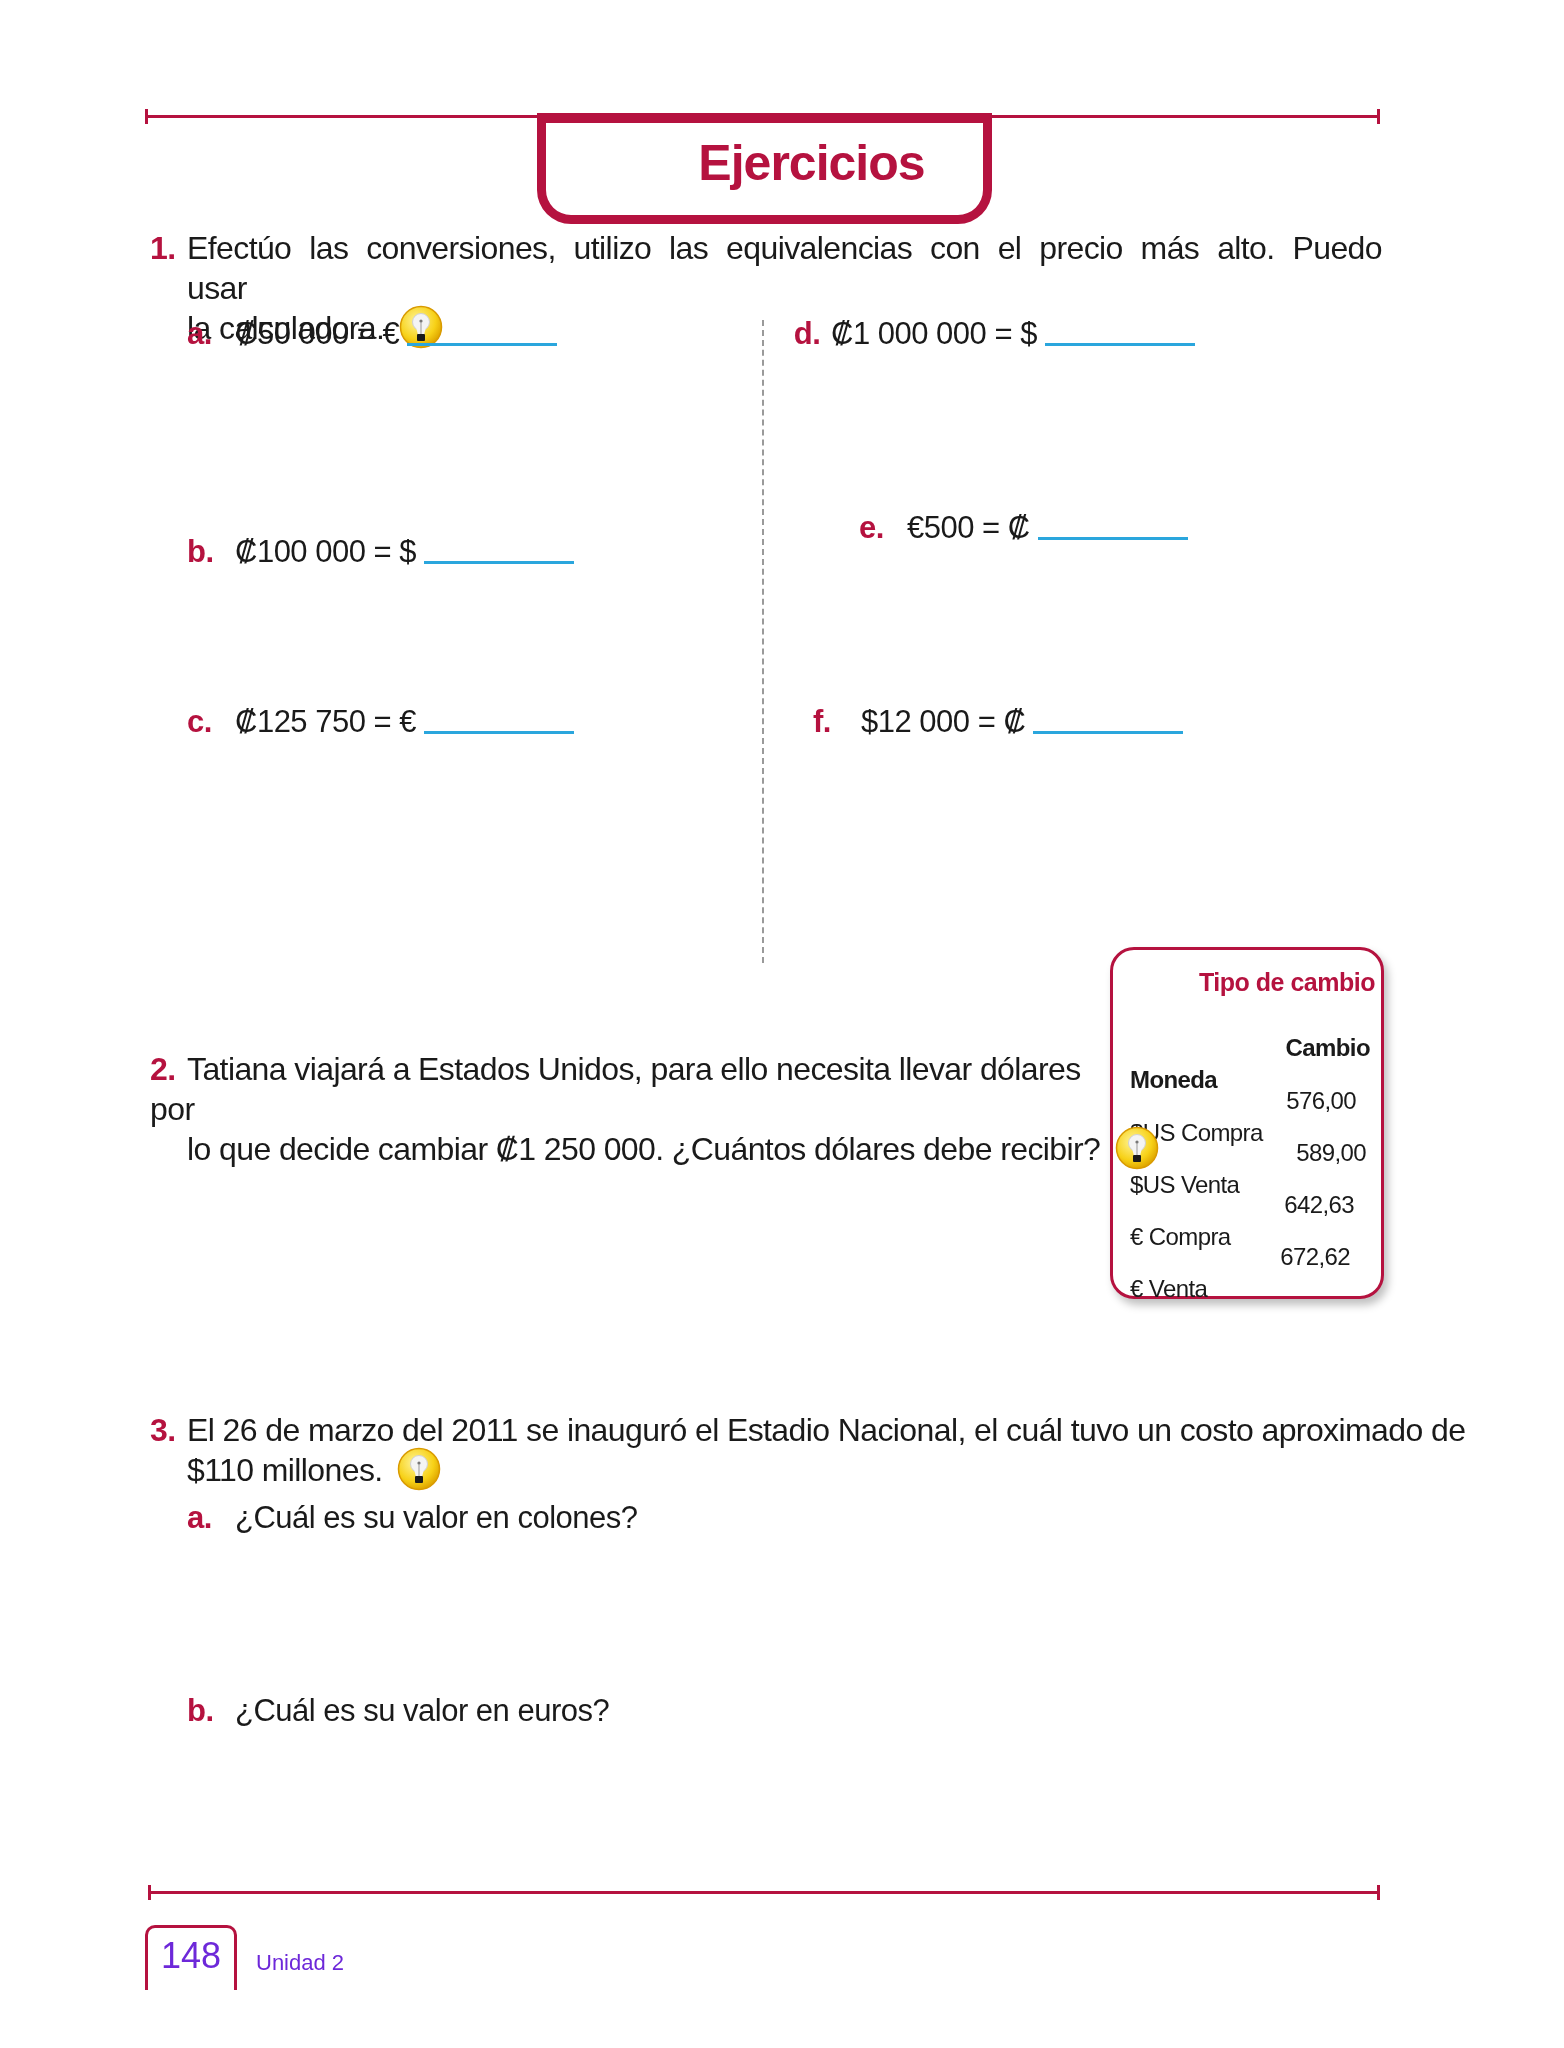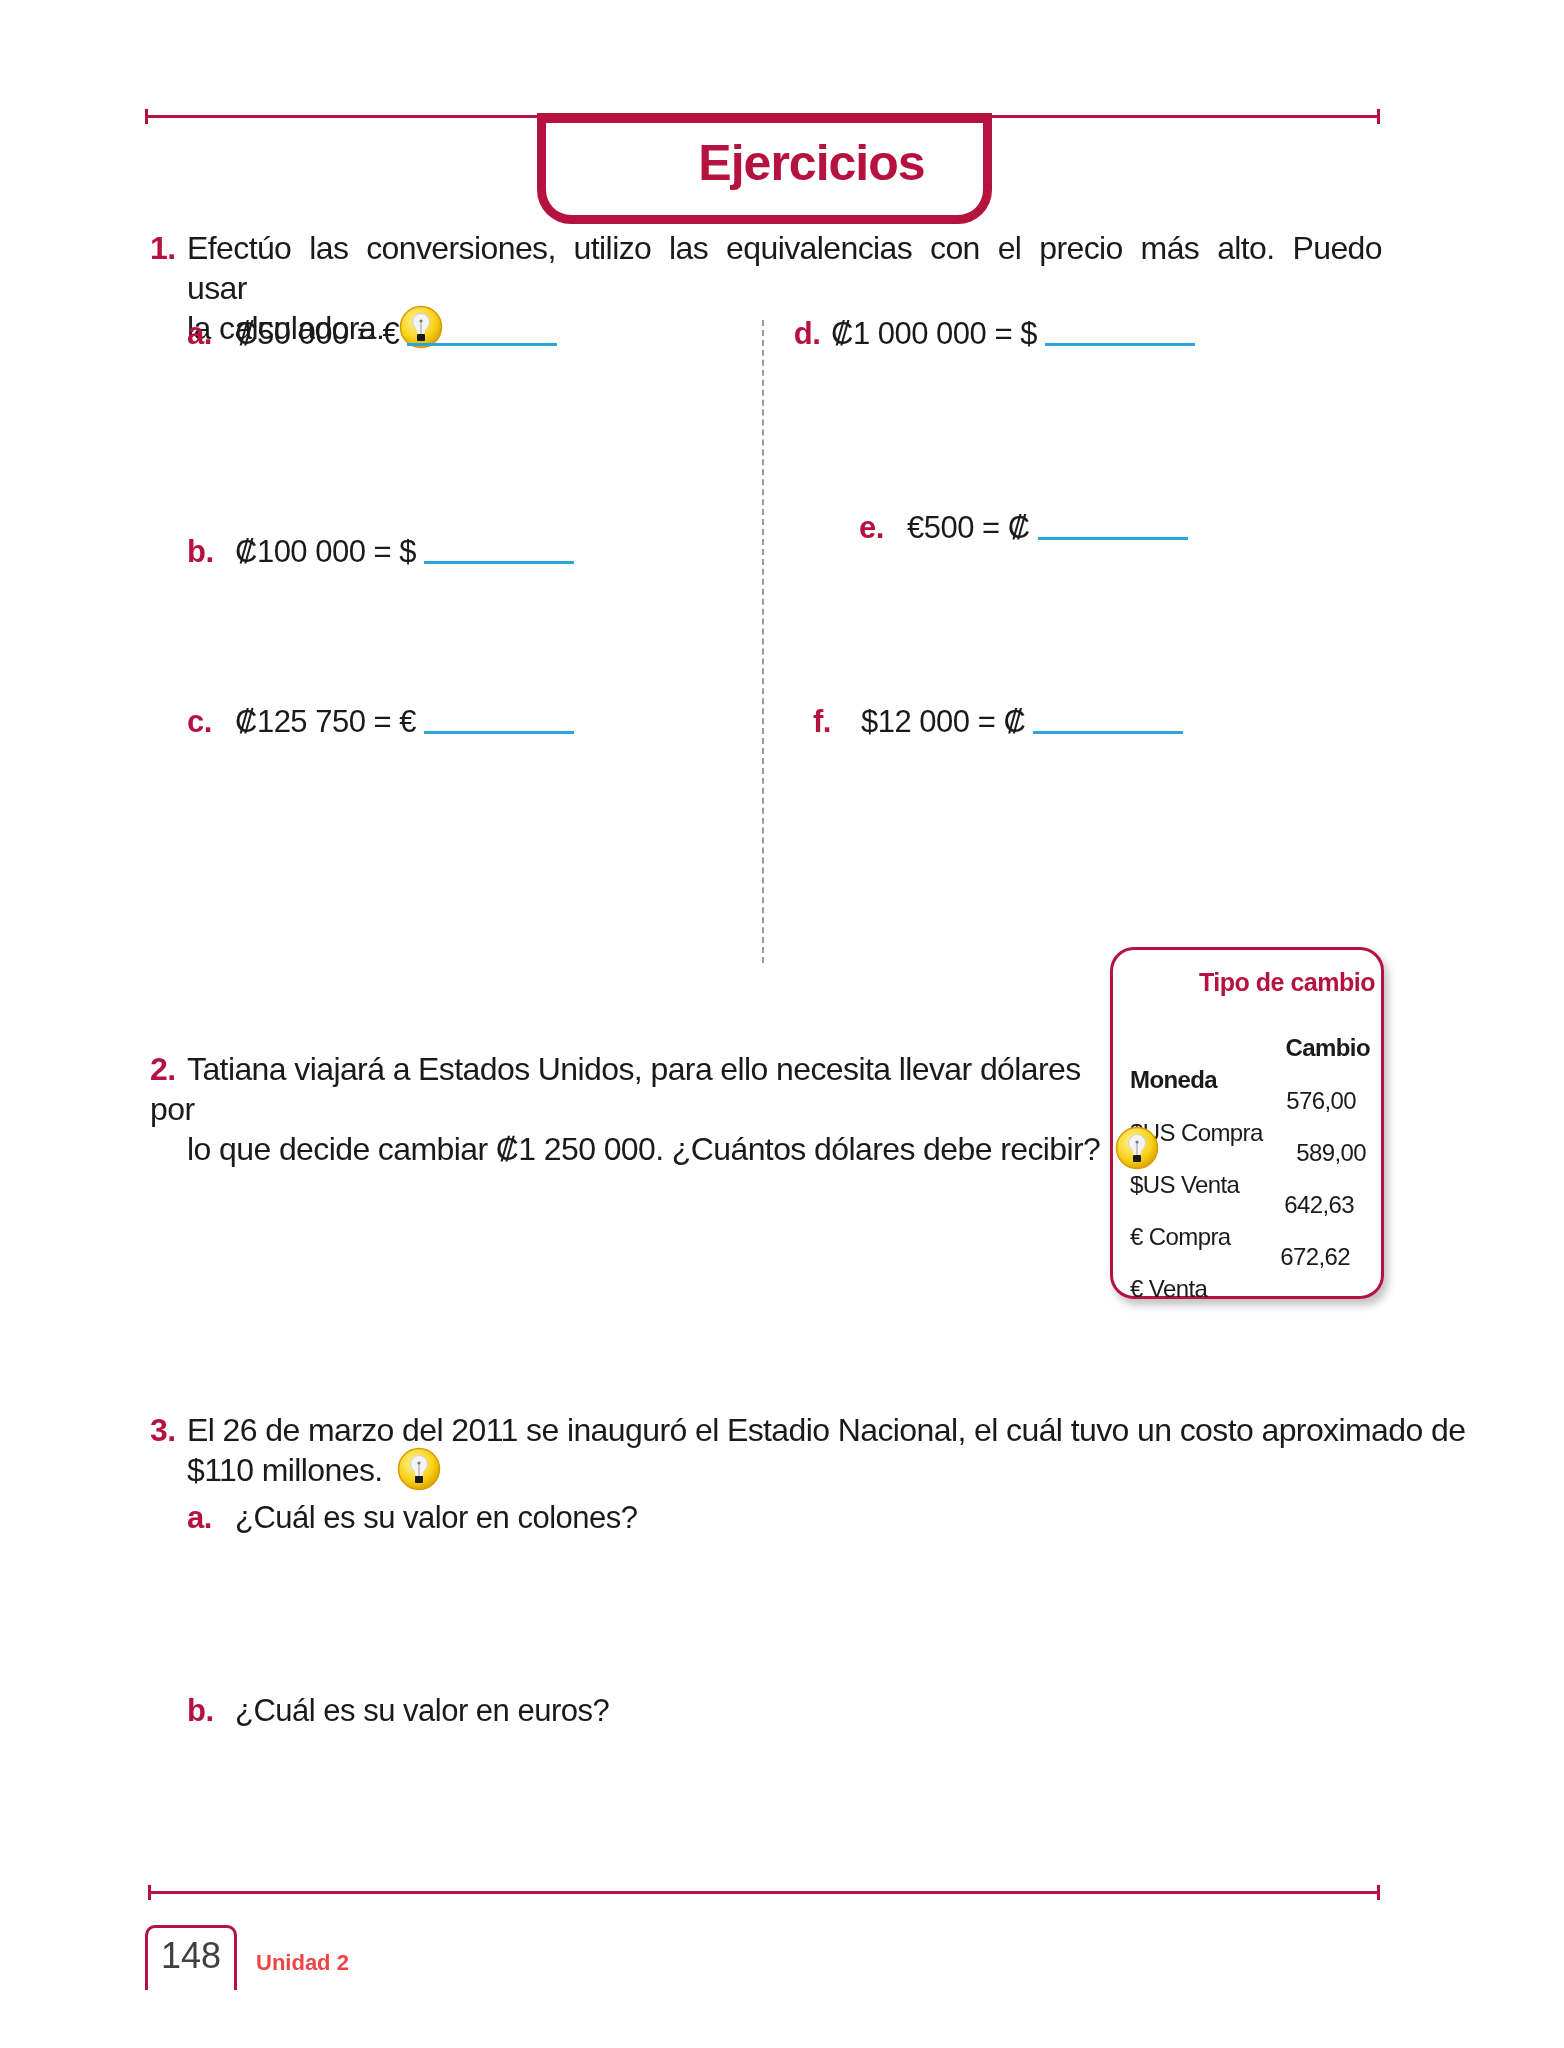--- a/index.html
+++ b/index.html
@@ -23,22 +23,22 @@
   .bulb { display: inline-block; width: 44px; height: 44px; vertical-align: middle; margin-left: 6px; position: relative; top: -4px; }
   #divider { left: 762px; top: 320px; width: 0; height: 643px; border-left: 2px dashed #9a9a9a; }
   #rate-box { left: 1110px; top: 947px; width: 268px; height: 346px; border: 3px solid #b5123f;
               border-radius: 24px; background: #fff; box-shadow: 4px 6px 8px rgba(0,0,0,0.25); }
   #rate-title { left: 1110px; top: 968px; width: 290px; text-align: center; font-size: 25px; font-weight: bold; color: #b5123f; letter-spacing: -0.5px; margin-left: 32px; }
   .rate-row { position: absolute; left: 1130px; width: 240px; font-size: 24px; letter-spacing: -0.6px; }
   .rate-row .c1 { position: absolute; left: 0; margin-top: 32px; }
   .rate-row .c2 { position: absolute; right: 0; text-align: right; }
   .rate-head { font-weight: bold; }
   #footer-tab { left: 145px; top: 1925px; width: 86px; height: 62px; border: 3px solid #b5123f; border-bottom: none; border-radius: 10px 10px 0 0; }
-  #page-number { left: 145px; top: 1935px; width: 92px; text-align: center; font-size: 36px; color: #404040; }
-  #unit-label { left: 256px; top: 1950px; font-size: 22px; color: #ef4444; font-weight: bold; }
+  #page-number { left: 145px; top: 1935px; width: 92px; text-align: center; font-size: 36px; color: #6d28d9; }
+  #unit-label { left: 256px; top: 1950px; font-size: 22px; color: #6d28d9; font-weight: normal; }
 </style>
 </head>
 <body>
 
 <svg width="0" height="0" style="position:absolute">
   <defs>
     <radialGradient id="bg" cx="40%" cy="35%" r="65%">
       <stop offset="0%" stop-color="#fff59a"></stop>
       <stop offset="70%" stop-color="#f7d117"></stop>
       <stop offset="100%" stop-color="#e0a800"></stop>

